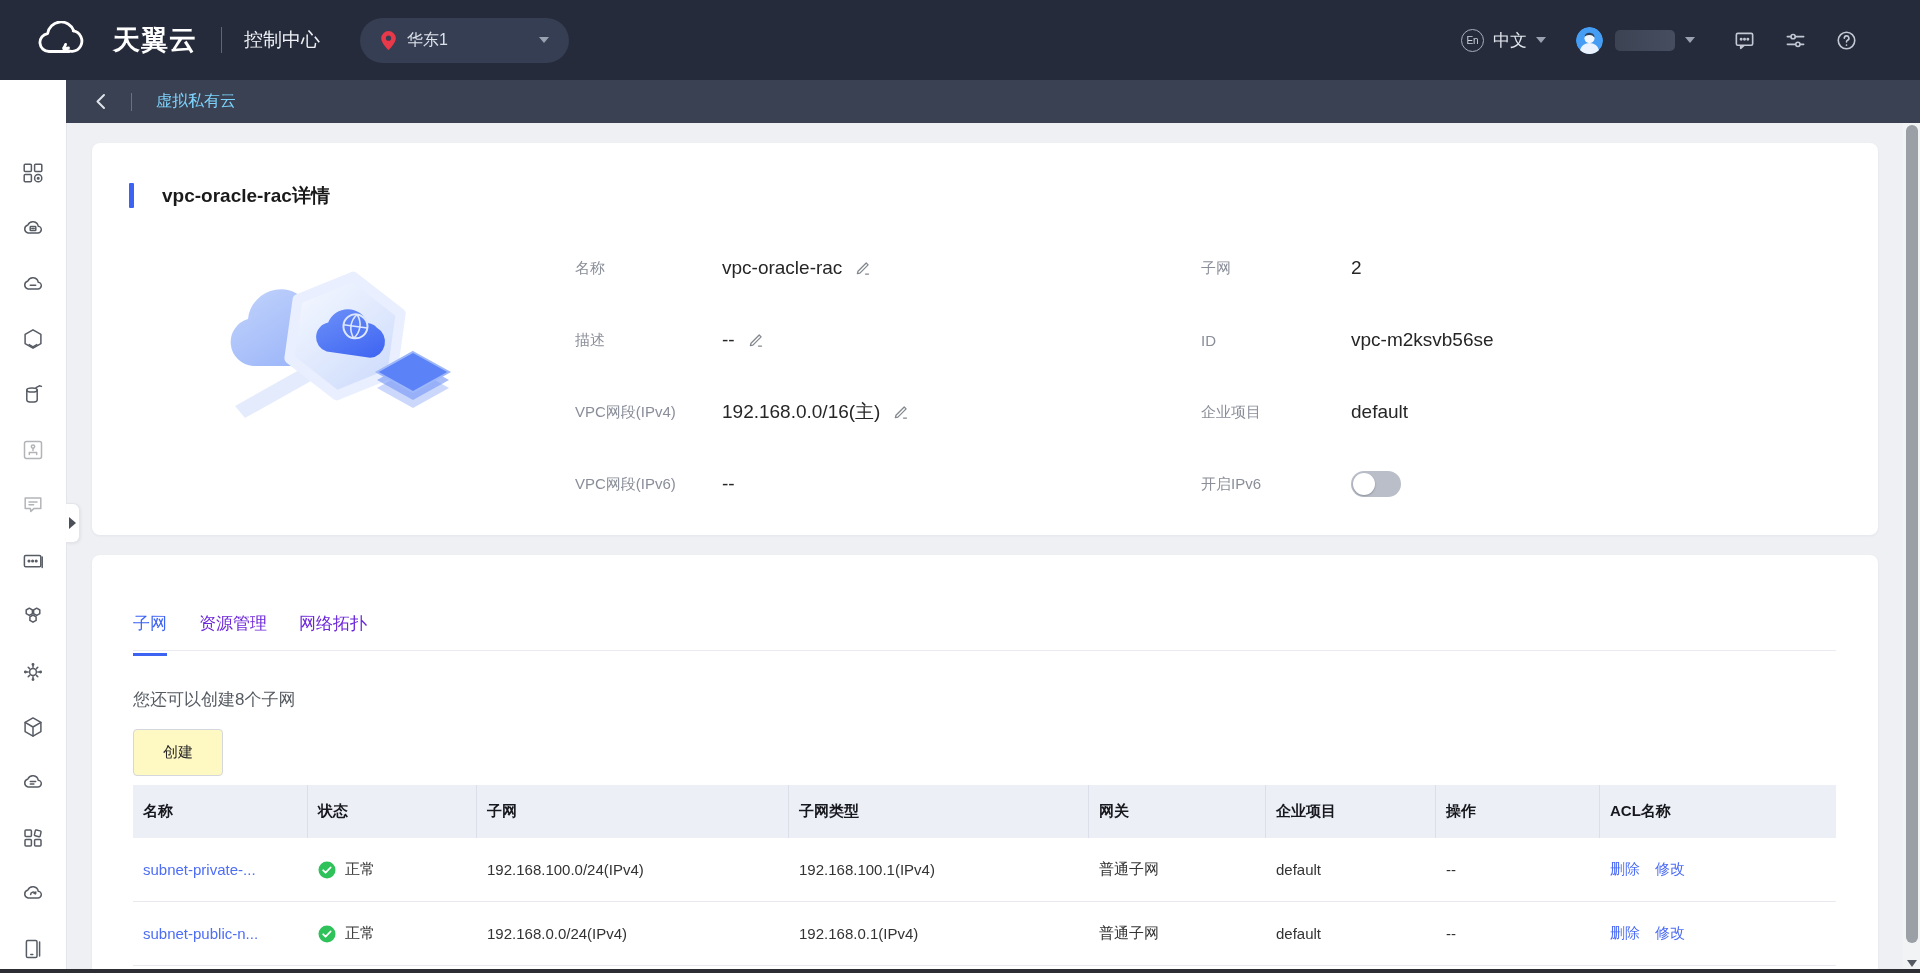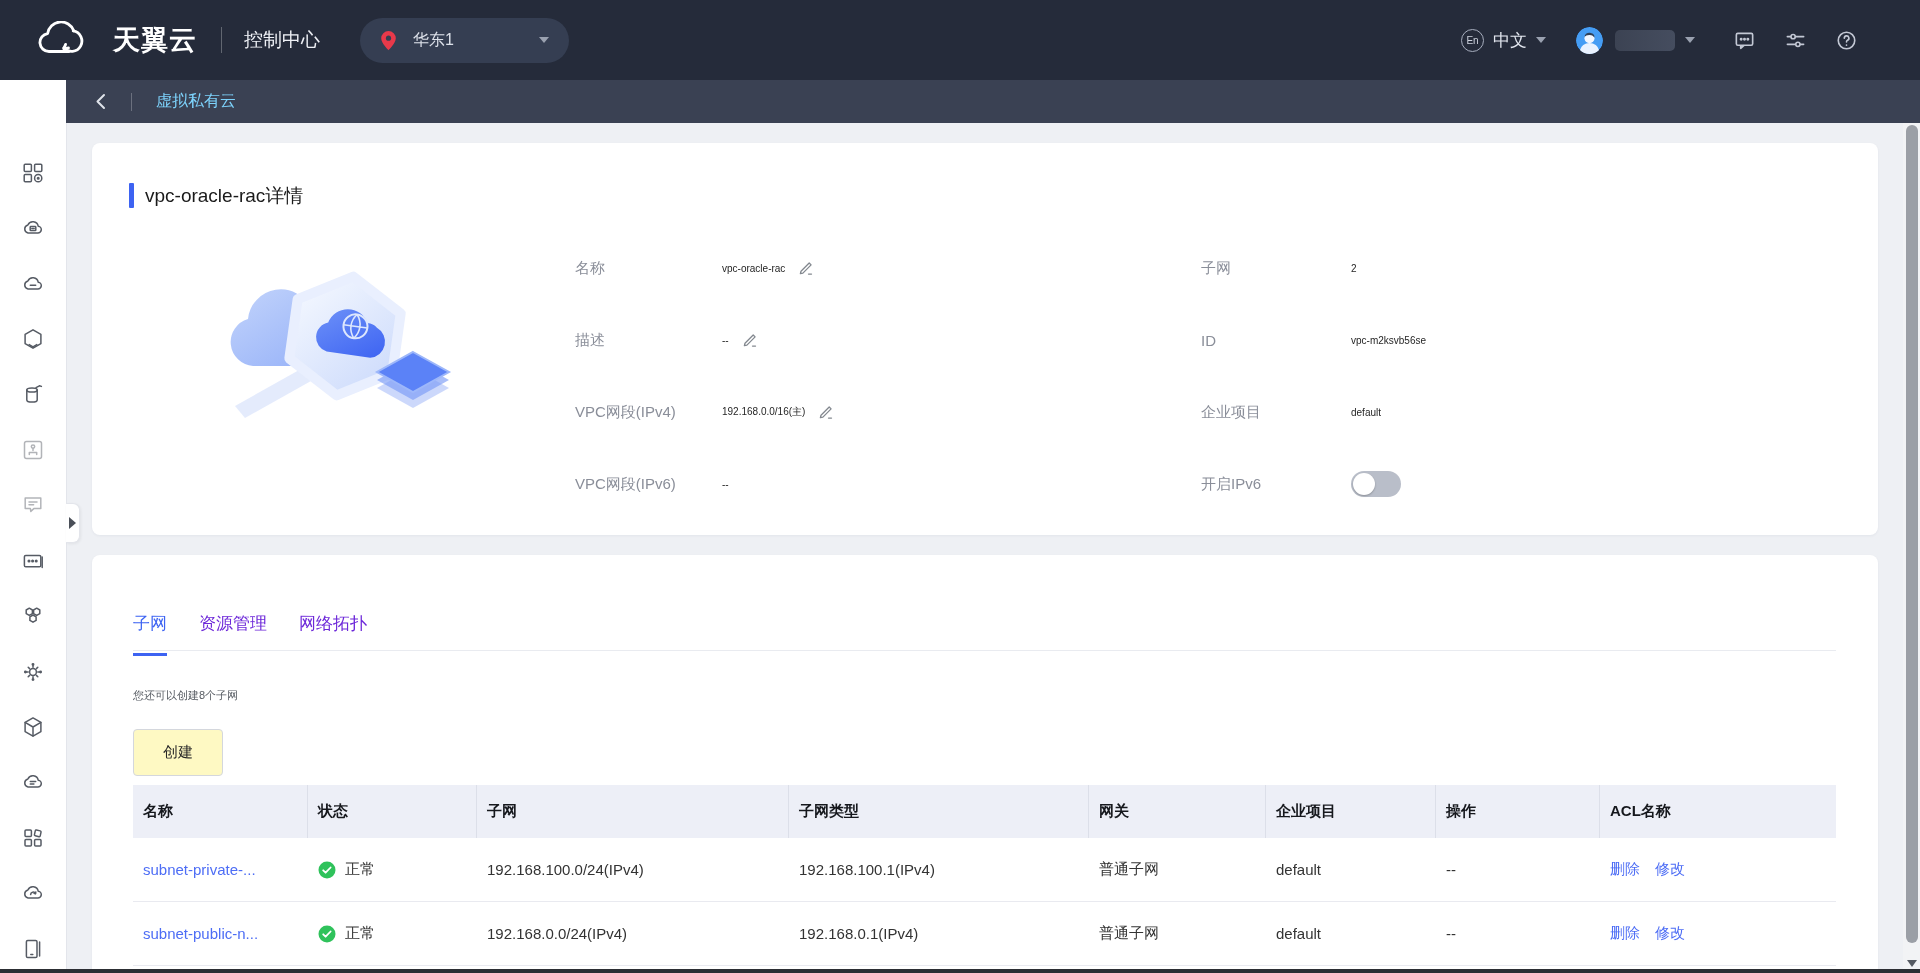--- a/index.html
+++ b/index.html
@@ -8,21 +8,21 @@
   
   .topbar{position:absolute;left:0;top:0;width:1920px;height:80px;background:var(--topbar-bg,#252b3a);
           display:flex;align-items:center;color:#e8ebf2;z-index:5}
   .logo{margin-left:36px;display:flex}
   .brand{font-size:27px;font-weight:bold;color:#fff;margin-left:27px;letter-spacing:1px}
   .tdiv{width:1px;height:26px;background:rgba(255,255,255,.28);margin:0 22px 0 24px}
   .console{font-size:19px;color:#eef0f5;cursor:pointer}
   .region{margin-left:40px;height:45px;width:209px;border-radius:23px;background:#353e52;
           display:flex;align-items:center;cursor:pointer}
   .region .pin{margin-left:20px;display:flex}
-  .rlabel{font-size:16px;color:#dde1ea;margin-left:16px}
+  .rlabel{font-size:16px;color:#dde1ea;margin-left:10px}
   .caret{width:0;height:0;border-left:5.5px solid transparent;border-right:5.5px solid transparent;
          border-top:6.5px solid #9aa1b0}
   .region .caret{margin-left:auto;margin-right:20px}
   .topright{margin-left:auto;display:flex;align-items:center;margin-right:62px}
   .lang{display:flex;align-items:center;cursor:pointer}
   .encircle{width:21px;height:21px;border:1.5px solid #a6adbd;border-radius:50%;font-size:10px;
             font-weight:normal;color:#cfd4df;display:flex;align-items:center;justify-content:center}
   .langlabel{font-size:17px;color:#e3e7ef;margin:0 9px}
   .usr{display:flex;align-items:center;margin-left:30px;cursor:pointer}
   .avatar{width:27px;height:27px;border-radius:50%;overflow:hidden;display:flex}
@@ -45,38 +45,38 @@
   .handle{position:absolute;left:66px;top:503px;width:13px;height:38px;background:#fff;
           border:1px solid #e3e5eb;border-left:none;border-radius:0 7px 7px 0;display:flex;
           align-items:center;justify-content:center;cursor:pointer;box-shadow:1px 1px 3px rgba(0,0,0,.06);z-index:4}
   .handle .tri{width:0;height:0;border-top:6px solid transparent;border-bottom:6px solid transparent;
                border-left:7px solid #4a4f58}
   
   .card{position:absolute;background:#fff;border-radius:8px;box-shadow:0 1px 3px rgba(15,30,80,.05)}
   .card1{left:92px;top:143px;width:1786px;height:392px}
   .card2{left:92px;top:555px;width:1786px;height:430px}
   .title-bar{position:absolute;left:37px;top:40px;width:5px;height:25px;background:var(--accent,#3d63f2);border-radius:1px}
-  .card-title{position:absolute;left:53px;top:40px;font-size:19px;font-weight:normal;color:#1a1a1a}
+  .card-title{position:absolute;left:70px;top:40px;font-size:19px;font-weight:bold;color:#1a1a1a}
   .illus{position:absolute;left:125px;top:105px}
   .fields{position:absolute;top:89px}
   .fl{left:483px}.fr{left:1109px}
   .frow{height:72px;display:flex;align-items:center}
   .flabel{width:147px;font-size:15px;color:var(--label-grey,#8a8e99);flex:none}
   .fr .flabel{width:150px}
-  .fvalue{font-size:10px;color:var(--text-dark,#262626)}
+  .fvalue{font-size:19px;color:var(--text-dark,#262626)}
   .pencil{margin-left:13px;cursor:pointer;display:flex}
   .toggle{width:50px;height:26px;border-radius:13px;background:#b9bec9;position:relative;cursor:pointer}
   .knob{position:absolute;left:2px;top:2px;width:22px;height:22px;border-radius:50%;background:#fff;
         box-shadow:0 1px 2px rgba(0,0,0,.25)}
   
   .tabs{position:absolute;left:41px;top:57px;display:flex;gap:32px;z-index:2}
   .tab{font-size:17px;color:#6d28d9;padding-bottom:18px;cursor:pointer}
   .tab.active{color:var(--accent,#3d63f2);border-bottom:3px solid var(--accent,#3d63f2)}
   .tabline{position:absolute;left:41px;right:42px;top:95px;height:1px;background:#e9ebf0}
-  .quota{position:absolute;left:41px;top:133px;font-size:11px;color:#555a61}
+  .quota{position:absolute;left:41px;top:133px;font-size:17px;color:#555a61}
   .createbtn{position:absolute;left:41px;top:174px;width:88px;height:45px;background:#fef9c3;
              border:1px solid #d4d7dd;border-radius:4px;font-size:15px;color:#262626;
              display:flex;align-items:center;justify-content:center;cursor:pointer}
   .table{position:absolute;left:41px;top:230px;width:1703px}
   .thead,.trow{display:grid;grid-template-columns:175px 169px 312px 300px 177px 170px 164px 236px}
   .thead{background:var(--table-header-bg,#edeff7);height:53px}
   .th{display:flex;align-items:center;padding-left:10px;font-size:15px;font-weight:bold;color:#16181d;
       border-right:1px solid #dcdfe9;overflow:hidden}
   .th:last-child{border-right:none}
   .trow{height:63px;border-bottom:1px solid #e9eaf0;background:#fff}

